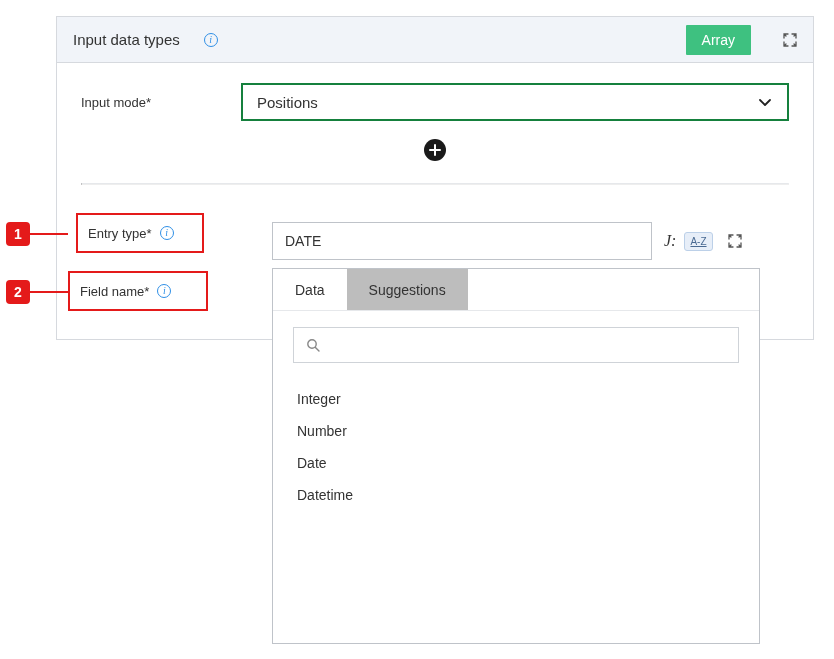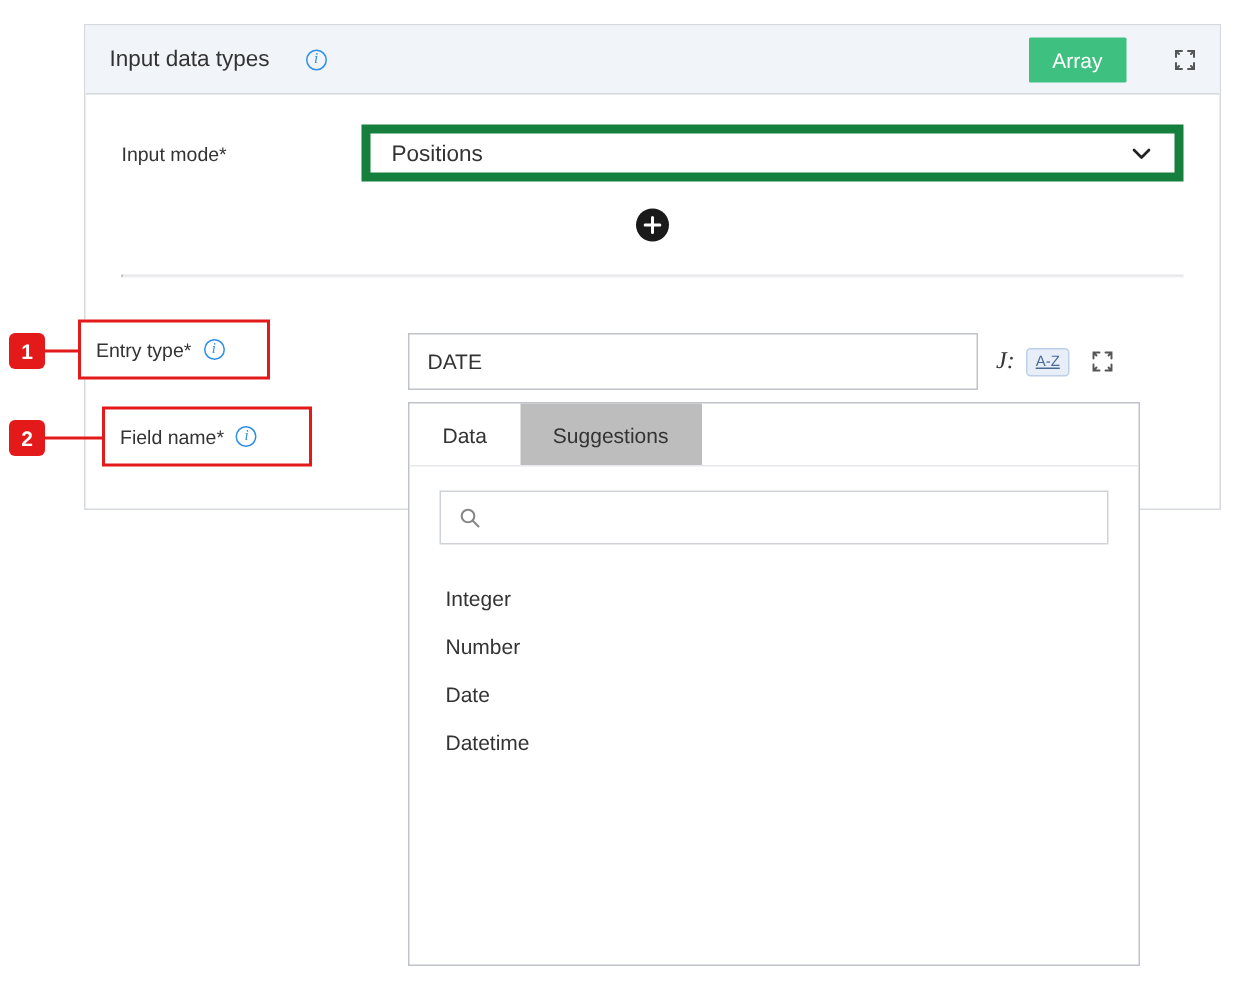--- a/index.html
+++ b/index.html
@@ -46,21 +46,21 @@
     width: 30px; height: 30px;
     display: flex; align-items: center; justify-content: center;
     cursor: pointer;
     color: #555;
   }
   .body-inner { padding: 20px 24px 24px 24px; }
   .row { display: flex; align-items: center; }
   .label-col { width: 160px; font-size: 13px; color: #333; }
   .select-like {
     flex: 1;
-    border: 6px solid #15803d;
+    border: 2px solid #15803d;
     height: 38px;
     display: flex;
     align-items: center;
     padding: 0 14px;
     font-size: 15px;
     color: #333;
     position: relative;
     justify-content: center;
   }
   .chevron { margin-left: auto; }
@@ -240,21 +240,21 @@
     </div>
     <hr class="divider">
     <div style="height:130px"></div>
   </div>
 </div>
 
 <div class="callout" style="left:6px; top:222px;">
   <div class="callout-badge">1</div>
   <div class="callout-line"></div>
 </div>
-<div class="label-box" style="left:52px; top:213px; width:128px; height:40px;">
+<div class="label-box" style="left:76px; top:213px; width:128px; height:40px;">
   <span>Entry type*</span>
   <span class="info-icon">i</span>
 </div>
 
 <div class="callout" style="left:6px; top:280px;">
   <div class="callout-badge">2</div>
   <div class="callout-line"></div>
 </div>
 <div class="label-box" style="left:68px; top:271px; width:140px; height:40px;">
   <span>Field name*</span>

